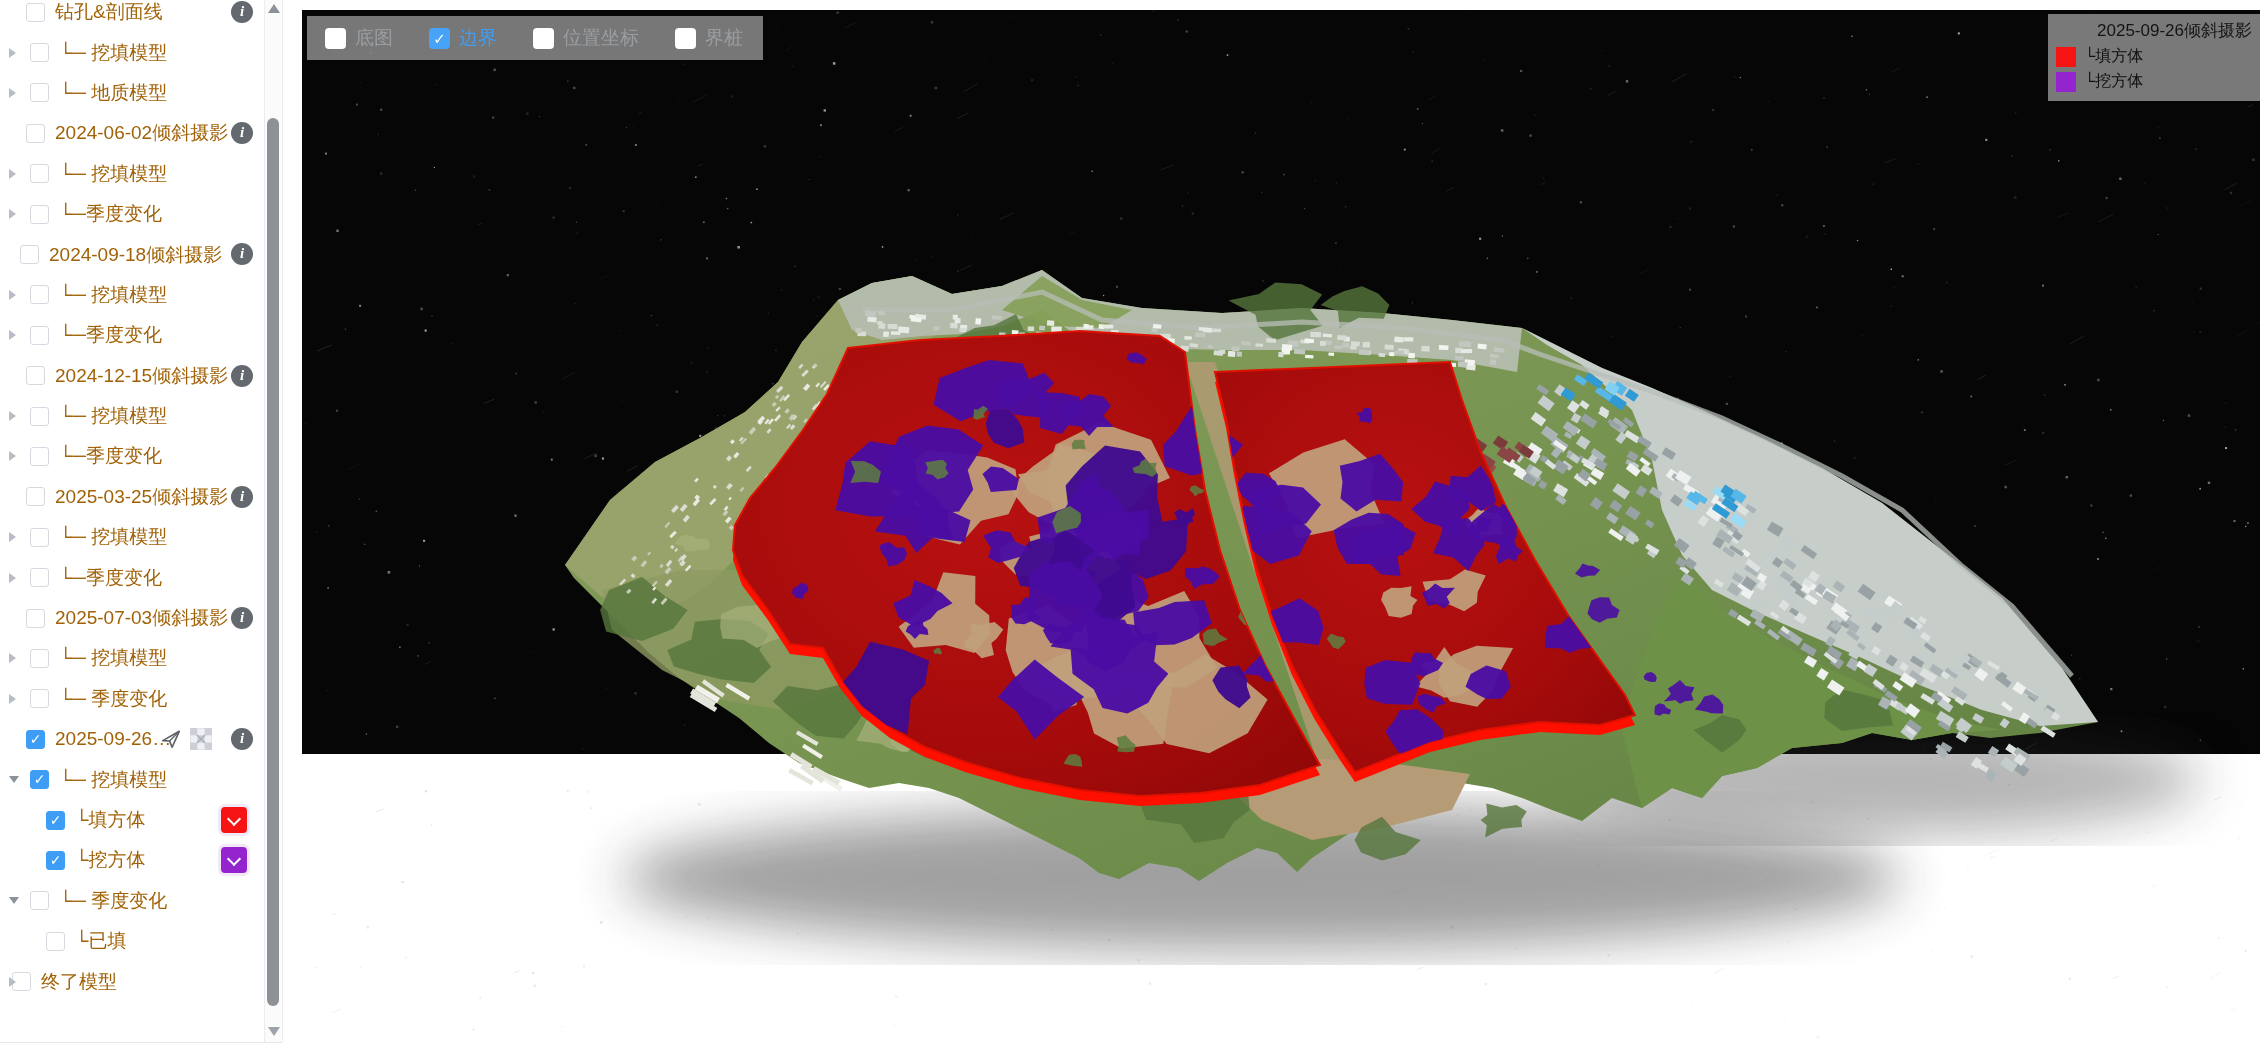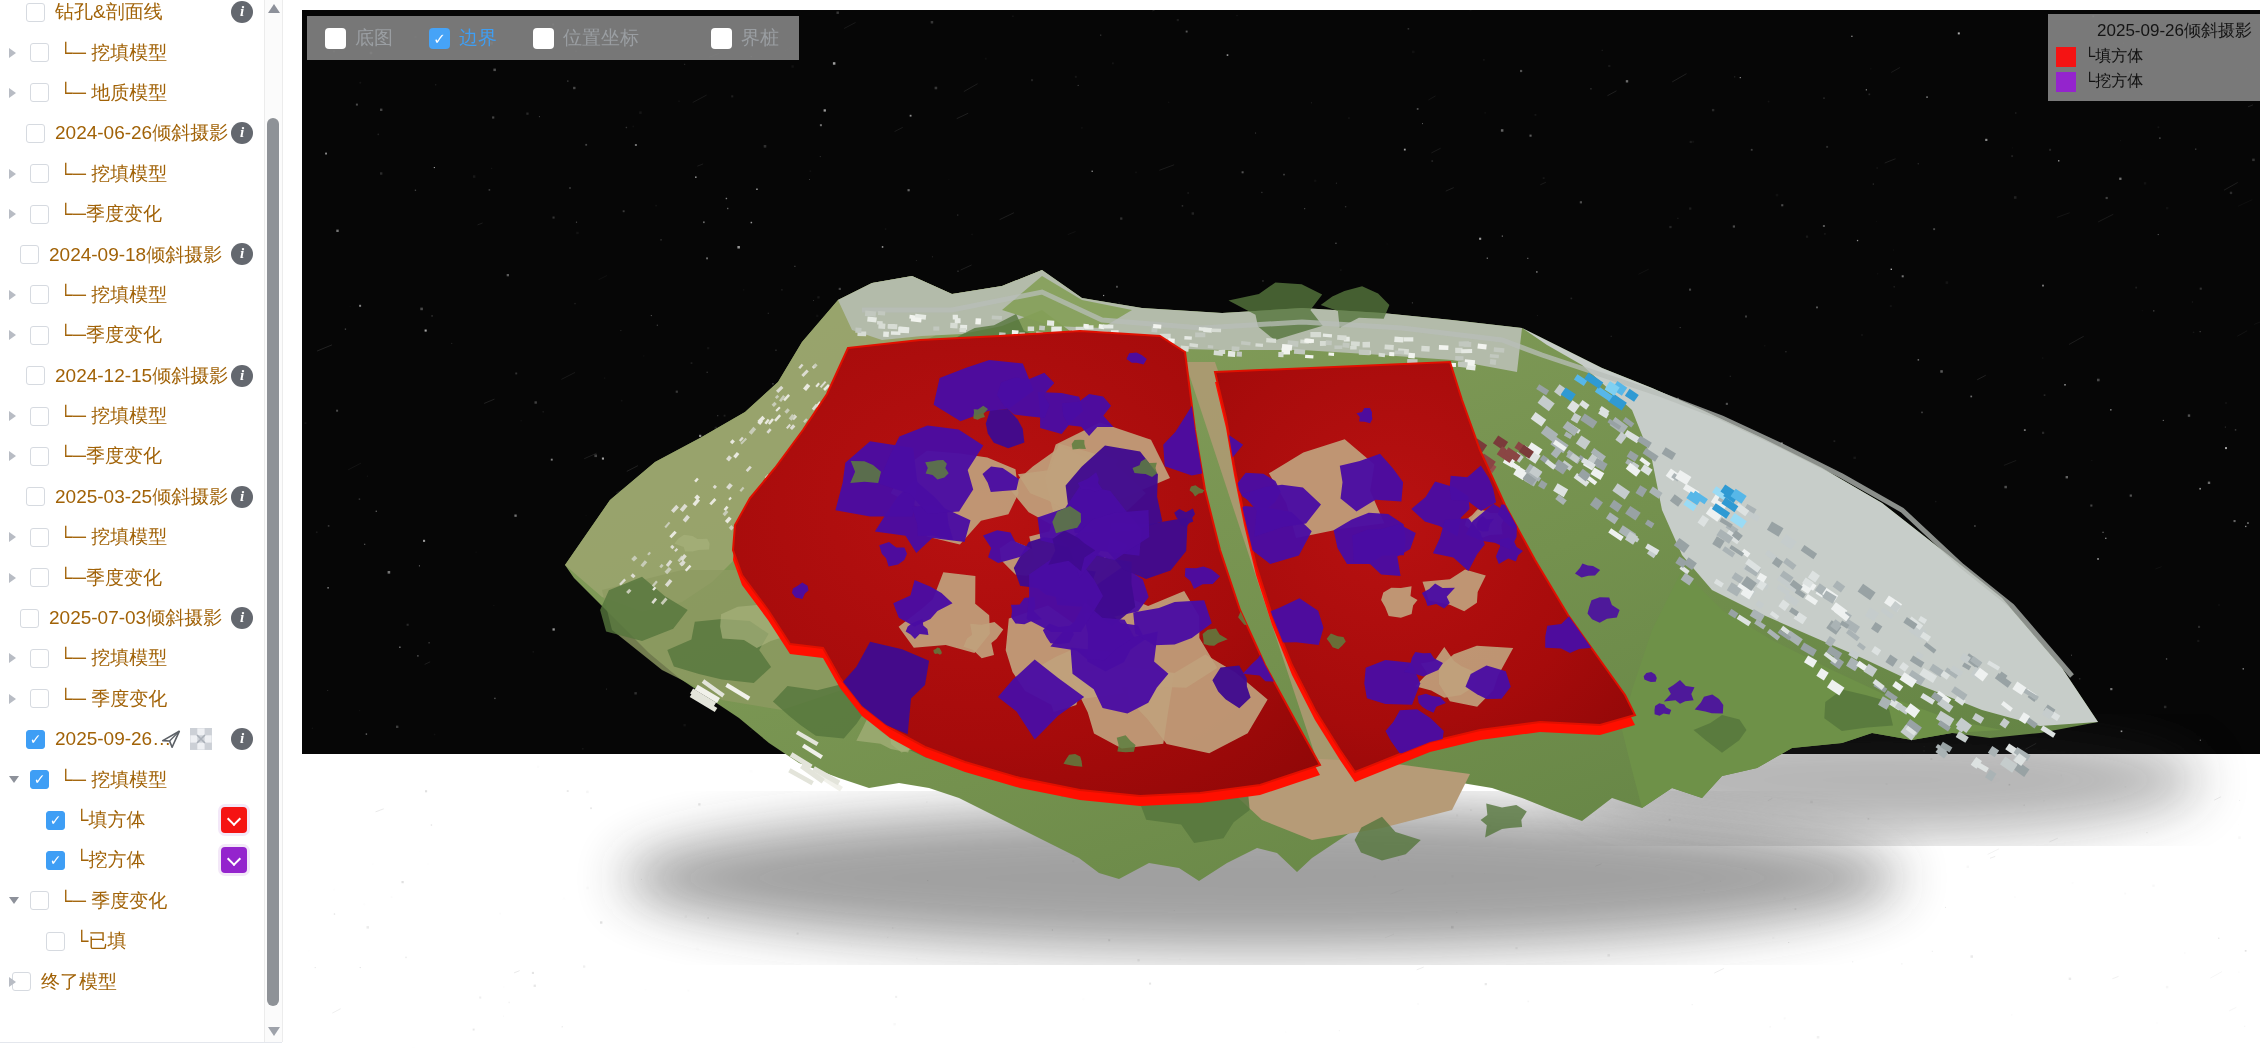--- a/index.html
+++ b/index.html
@@ -34,21 +34,21 @@
   #sb-down{position:absolute;left:3px;bottom:6px;width:0;height:0;border-top:9px solid #9ea2aa;
          border-left:6px solid transparent;border-right:6px solid transparent;}
   #sb-thumb{position:absolute;left:2px;top:118px;width:12px;height:888px;border-radius:6px;background:#8e9297;}
 
   
   #viewport{position:absolute;left:302px;top:10px;width:1958px;height:744px;background:#060606;}
   #scene{position:absolute;left:0;top:0;}
   #vtoolbar{position:absolute;left:5px;top:6px;height:44px;display:flex;align-items:center;
             padding:0 18px;background:rgba(128,128,128,.93);}
   .topt{display:flex;align-items:center;margin-right:36px;}
-  .topt:last-child{margin-right:2px;margin-left:36px;}
+  .topt:last-child{margin-right:2px;}
   .tcb{width:21px;height:21px;border-radius:4px;background:#fff;color:#fff;font-size:15px;line-height:21px;
        text-align:center;font-weight:bold;}
   .tcb.on{background:#46a3f7;}
   .tlab{margin-left:9px;font-size:19px;color:#9a9ea2;}
   .tlab.on{color:#3f9ef3;}
   #legend{position:absolute;right:0;top:4px;width:196px;padding:5px 8px 9px 8px;background:rgba(128,128,128,.95);}
   #legend .ltitle{font-size:17px;color:#141414;text-align:right;white-space:nowrap;}
   .lrow{display:flex;align-items:center;margin-top:4px;}
   .lsw{width:20px;height:20px;flex:0 0 auto;}
   .llab{margin-left:8px;font-size:16px;color:#101010;white-space:nowrap;}
@@ -70,21 +70,21 @@
           <span class="cb"></span>
           <span class="tlabel">└─ 挖填模型</span>
         </div>
         <div class="trow" style="padding-left: 30px;">
           <i class="caret collapsed"></i>
           <span class="cb"></span>
           <span class="tlabel">└─ 地质模型</span>
         </div>
         <div class="trow" style="padding-left: 26px;">
           <span class="cb"></span>
-          <span class="tlabel">2024-06-26倾斜摄影</span>
+          <span class="tlabel">2024-06-02倾斜摄影</span>
           <span class="ic info">i</span>
         </div>
         <div class="trow" style="padding-left: 30px;">
           <i class="caret collapsed"></i>
           <span class="cb"></span>
           <span class="tlabel">└─ 挖填模型</span>
         </div>
         <div class="trow" style="padding-left: 30px;">
           <i class="caret collapsed"></i>
           <span class="cb"></span>
@@ -128,21 +128,21 @@
         <div class="trow" style="padding-left: 30px;">
           <i class="caret collapsed"></i>
           <span class="cb"></span>
           <span class="tlabel">└─ 挖填模型</span>
         </div>
         <div class="trow" style="padding-left: 30px;">
           <i class="caret collapsed"></i>
           <span class="cb"></span>
           <span class="tlabel">└─季度变化</span>
         </div>
-        <div class="trow" style="padding-left: 20px;">
+        <div class="trow" style="padding-left: 26px;">
           <span class="cb"></span>
           <span class="tlabel">2025-07-03倾斜摄影</span>
           <span class="ic info">i</span>
         </div>
         <div class="trow" style="padding-left: 30px;">
           <i class="caret collapsed"></i>
           <span class="cb"></span>
           <span class="tlabel">└─ 挖填模型</span>
         </div>
         <div class="trow" style="padding-left: 30px;">

